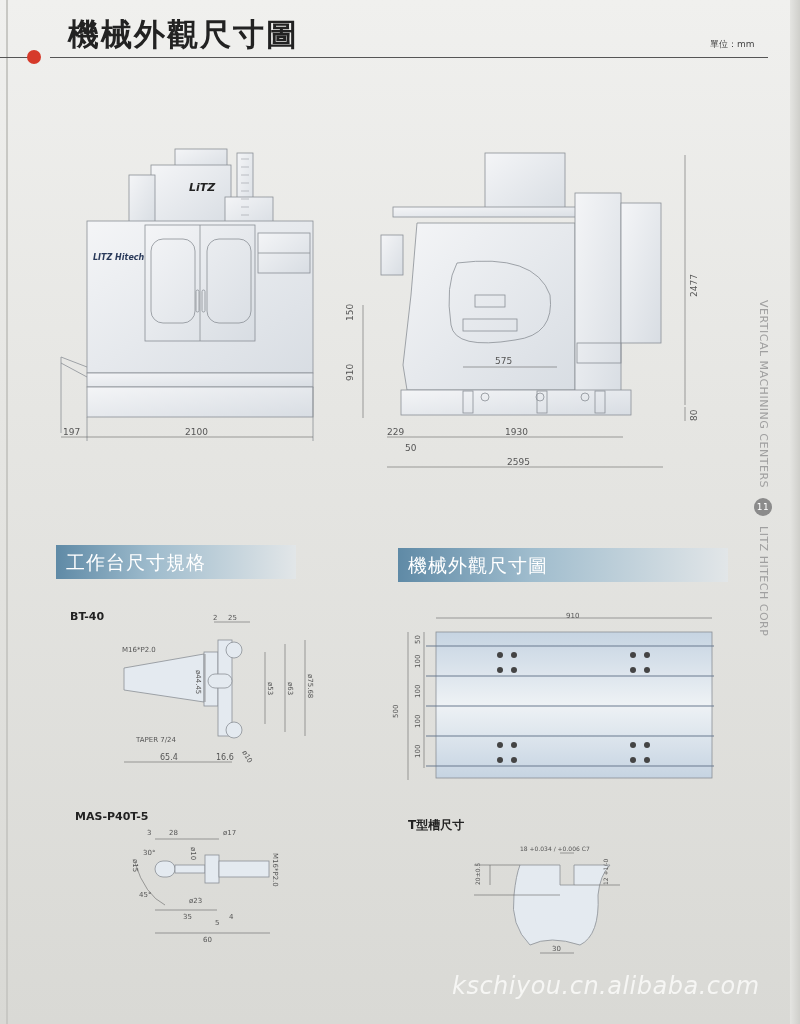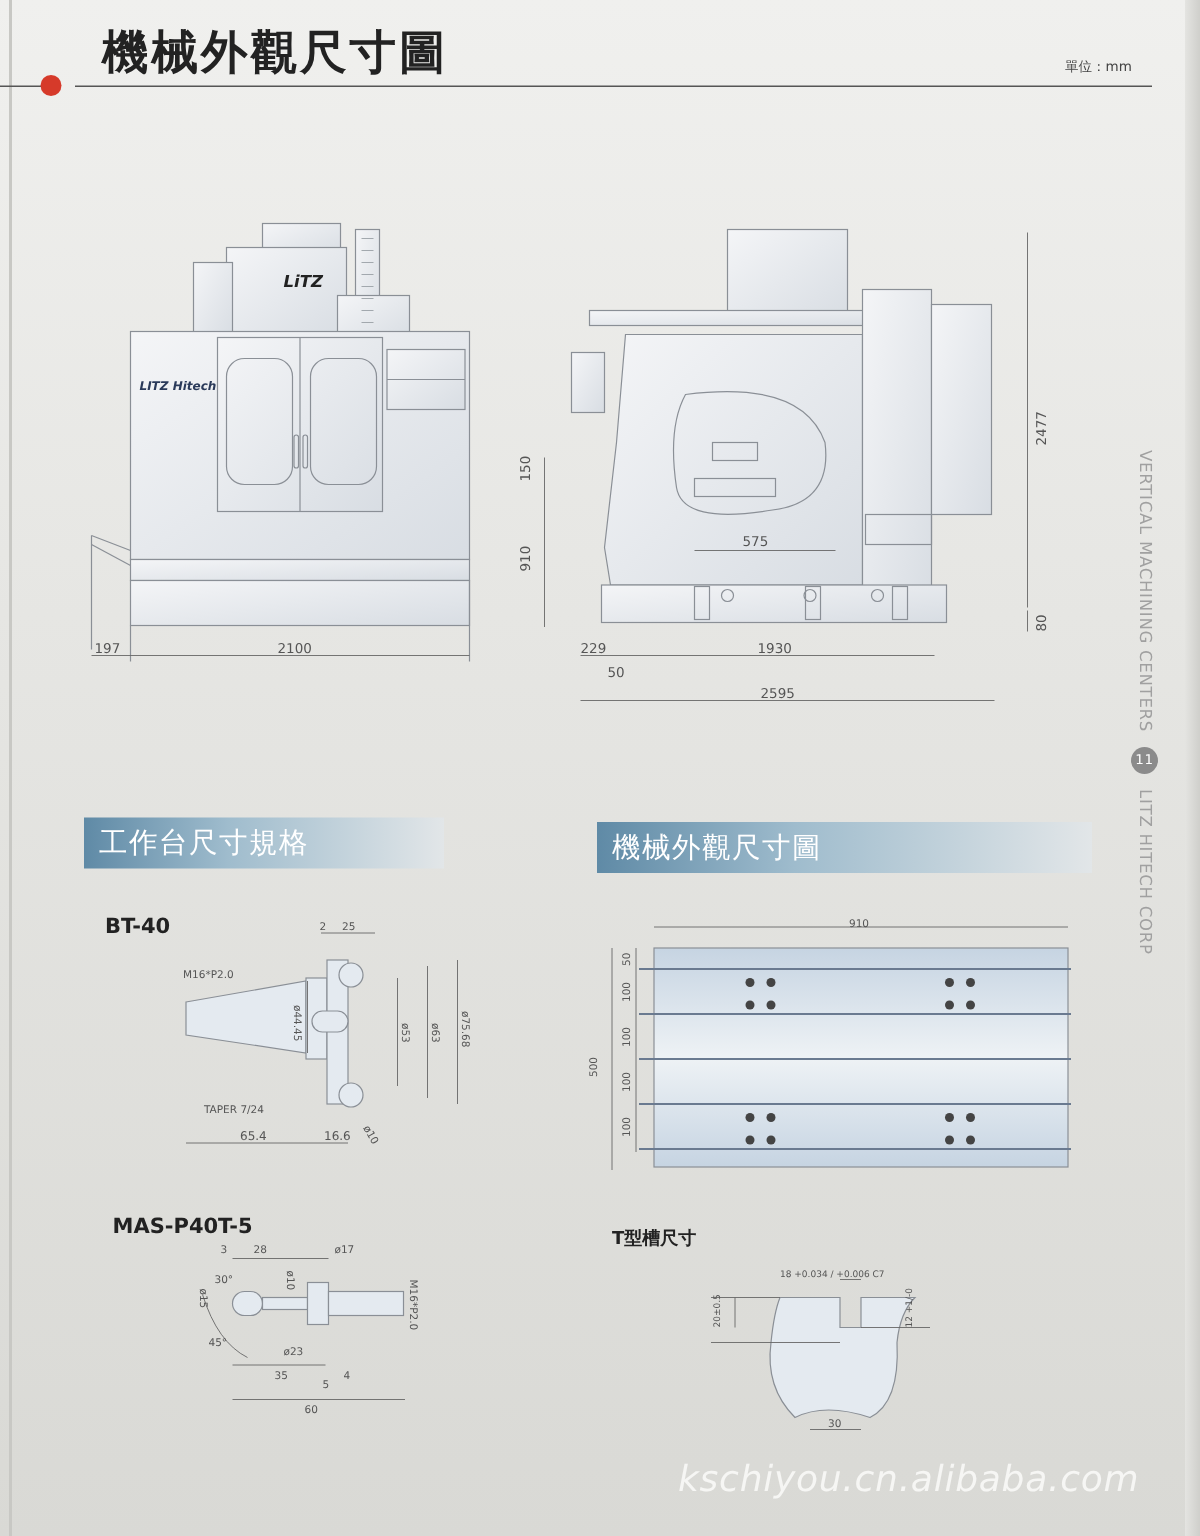--- a/index.html
+++ b/index.html
@@ -14,21 +14,21 @@
   .title { left:68px; top:14px; font-size:31px; font-weight:bold; letter-spacing:2px; color:#222; }
   .unit { left:710px; top:38px; font-size:9px; color:#444; }
   .rule { left:50px; top:57px; width:718px; height:1px; background:#555; }
   .dot { left:27px; top:50px; width:14px; height:14px; border-radius:50%; background:#d63a2a; }
   .rule-left { left:0; top:57px; width:30px; height:1px; background:#555; }
   .side-text { left:752px; top:300px; width:20px; height:330px; writing-mode:vertical-rl; font-size:11px; color:#a0a0a0; letter-spacing:0.5px; text-align:center; white-space:nowrap; }
   .side-text .pg { display:inline-block; width:18px; height:18px; border-radius:50%; background:#8b8b8b; color:#fff; font-size:9px; line-height:18px; text-align:center; writing-mode:horizontal-tb; margin:6px 0; }
   .section-bar { height:34px; font-size:19px; color:#fff; padding-left:10px; line-height:34px; letter-spacing:1px; }
   .bar1 { left:56px; top:545px; width:230px; background:linear-gradient(90deg,#5f8aa6 0%,#9fbccd 40%,#e2e6e8 100%); }
   .bar2 { left:398px; top:548px; width:320px; background:linear-gradient(90deg,#5f8aa6 0%,#9fbccd 40%,#e2e6e8 100%); }
-  .label { font-size:14px; color:#222; font-weight:bold; }
+  .label { font-size:11px; color:#222; font-weight:bold; }
   .watermark { left:452px; top:972px; font-size:24px; color:#f6f6f4; letter-spacing:0.5px; font-family:"DejaVu Sans", sans-serif;font-style:italic; }
   svg text { font-family:"DejaVu Sans", sans-serif; }
 </style>
 </head>
 <body>
 
 <div class="abs page-edge"></div>
 <div class="abs right-edge"></div>
 
 <div class="abs title">機械外觀尺寸圖</div>

